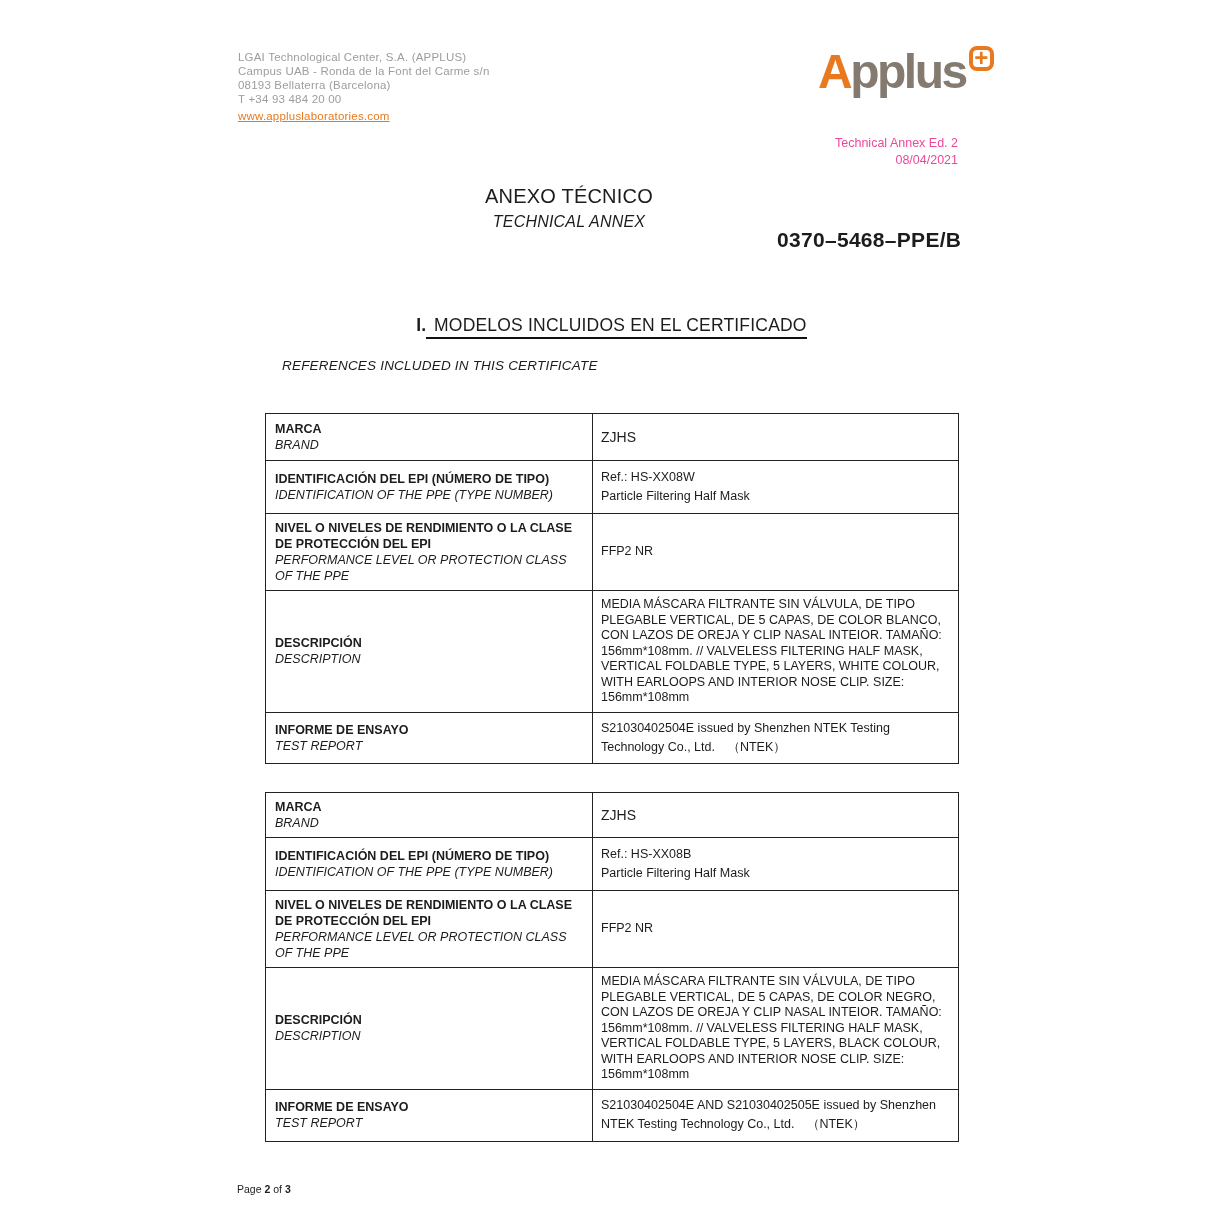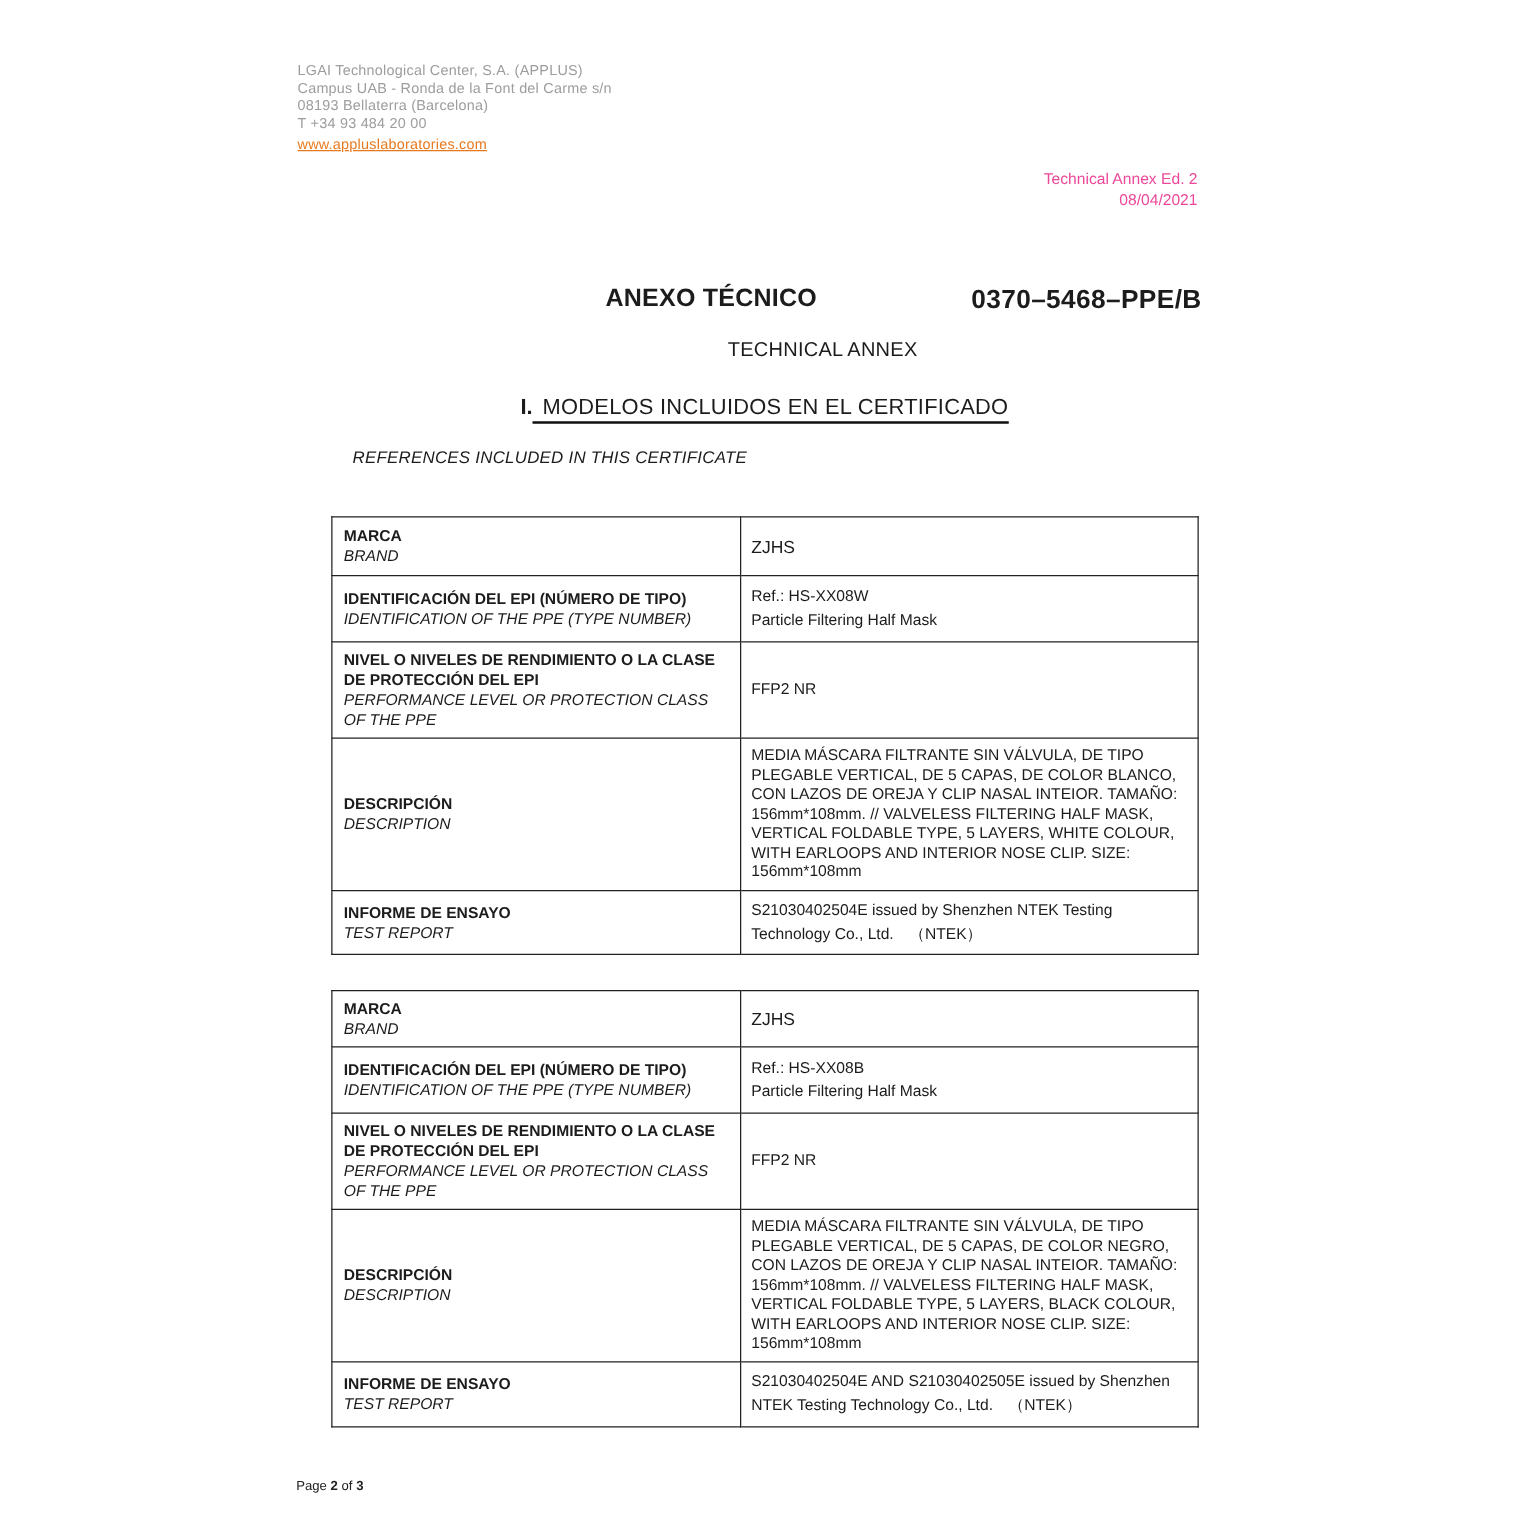--- a/index.html
+++ b/index.html
@@ -26,22 +26,22 @@
     width:25px; height:25px; border:4px solid #e8791e; border-radius:8px;
     vertical-align:top; margin-left:3px; margin-top:2px;
   }
   .logo .plus-badge span { color:#e8791e; font-size:24px; font-weight:bold; line-height:1; margin-top:-2px; }
 
   
   .edition { position:absolute; left:700px; top:135px; width:258px; text-align:right; font-size:12.5px; line-height:17px; color:#ec4899; }
 
   
   .title-block { position:absolute; left:404px; top:185px; width:330px; text-align:center; }
-  .title-es { font-size:20px; font-weight:bold; letter-spacing:.2px;margin-top:43px; }
-  .title-en { font-size:16px; margin-top:21px; letter-spacing:.2px;text-align:right; }
+  .title-es { font-size:20px; font-weight:normal; letter-spacing:.2px; }
+  .title-en { font-size:16px; font-style:italic; margin-top:5px; letter-spacing:.2px; }
   .ref-number { position:absolute; left:777px; top:228px; font-size:21px; font-weight:bold; letter-spacing:.3px; }
 
   
   .section-head { position:absolute; left:265px; top:315px; width:693px; text-align:center; }
   .section-head .numeral { font-size:17.5px; font-weight:bold; }
   .section-head .underlined { font-size:17.5px; font-weight:normal; border-bottom:2.5px solid #111; padding-left:8px; padding-bottom:2px; letter-spacing:.2px; }
   .section-sub { position:absolute; left:282px; top:358px; width:693px; text-align:left; font-size:13.5px; font-style:italic; letter-spacing:.2px; }
 
   
   table.cert { position:absolute; left:265px; width:693px; border-collapse:collapse; table-layout:fixed; }
@@ -70,20 +70,25 @@
 <div class="page">
 
   <div class="address">
     <div>LGAI Technological Center, S.A. (APPLUS)</div>
     <div>Campus UAB - Ronda de la Font del Carme s/n</div>
     <div>08193 Bellaterra (Barcelona)</div>
     <div>T +34 93 484 20 00</div>
     <span class="site">www.appluslaboratories.com</span>
   </div>
 
+  <div class="logo">
+    <span class="word"><span class="a">A</span><span>pplus</span></span><span class="plus-badge">
+        <span>+</span>
+      </span>
+  </div>
 
   <div class="edition">
     <div>Technical Annex Ed. 2</div>
     <div>08/04/2021</div>
   </div>
 
   <div class="title-block">
     <div class="title-es">ANEXO TÉCNICO</div>
     <div class="title-en">TECHNICAL ANNEX</div>
   </div>

